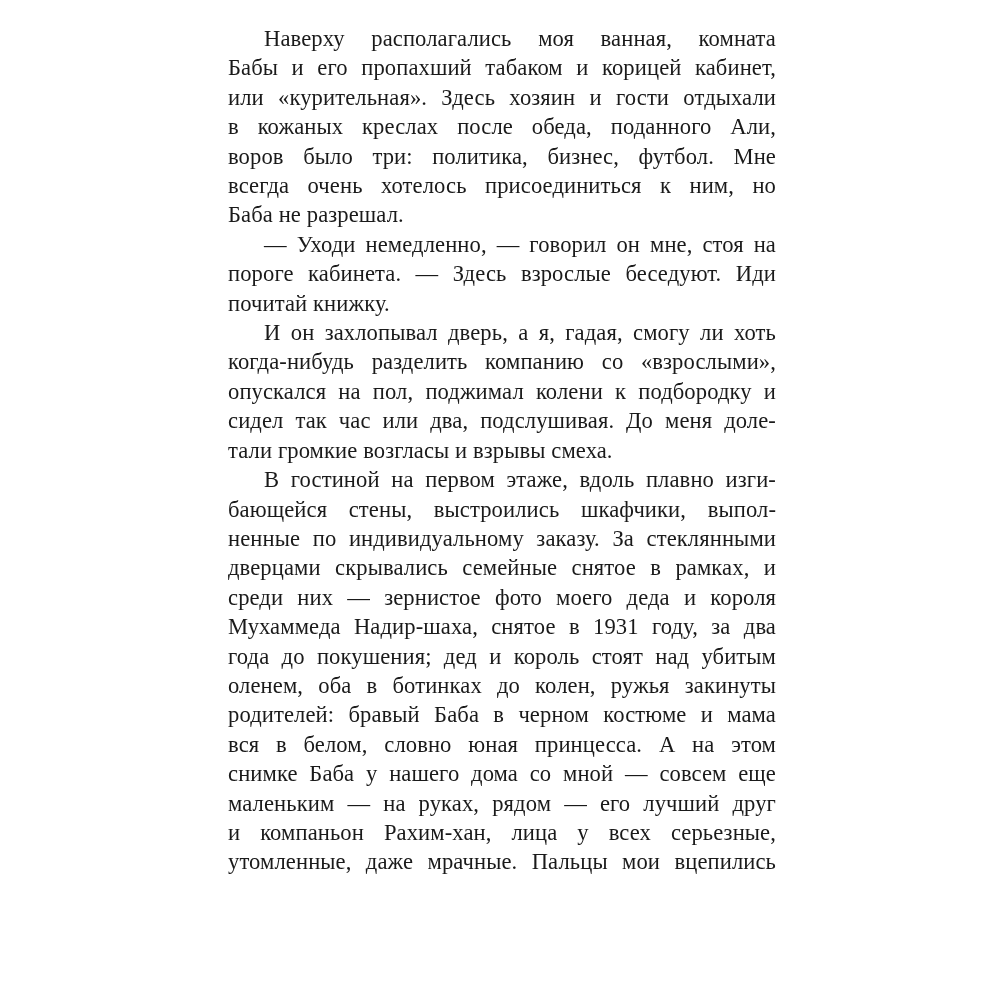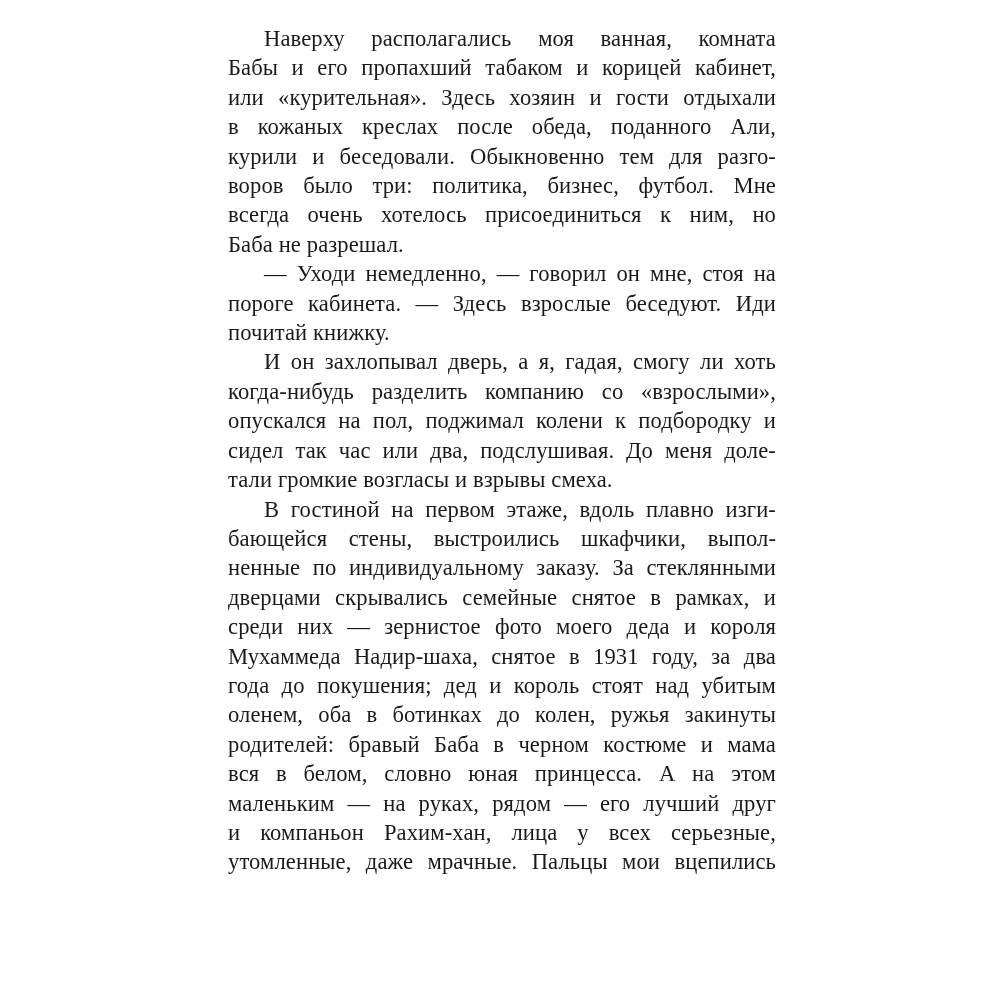--- a/index.html
+++ b/index.html
@@ -64,21 +64,20 @@
 <body>
 
 <div class="page">
 
   <div class="text-block" id="text-block">
       <div class="para">
         <span class="line j"><span class="indent"></span><span>Наверху располагались моя ванная, комната</span></span>
         <span class="line j">Бабы и его пропахший табаком и корицей кабинет,</span>
         <span class="line j">или «курительная». Здесь хозяин и гости отдыхали</span>
         <span class="line j">в кожаных креслах после обеда, поданного Али,</span>
-        <span class="line j">курили и беседовали. Обыкновенно тем для разго-</span>
         <span class="line j">воров было три: политика, бизнес, футбол. Мне</span>
         <span class="line j">всегда очень хотелось присоединиться к ним, но</span>
         <span class="line j flush">Баба не разрешал.</span>
       </div>
       <div class="para">
         <span class="line j"><span class="indent"></span><span>— Уходи немедленно, — говорил он мне, стоя на</span></span>
         <span class="line j">пороге кабинета. — Здесь взрослые беседуют. Иди</span>
         <span class="line j flush">почитай книжку.</span>
       </div>
       <div class="para">
@@ -92,20 +91,21 @@
         <span class="line j"><span class="indent"></span><span>В гостиной на первом этаже, вдоль плавно изги-</span></span>
         <span class="line j">бающейся стены, выстроились шкафчики, выпол-</span>
         <span class="line j">ненные по индивидуальному заказу. За стеклянными</span>
         <span class="line j">дверцами скрывались семейные снятое в рамках, и</span>
         <span class="line j">среди них — зернистое фото моего деда и короля</span>
         <span class="line j">Мухаммеда Надир-шаха, снятое в 1931 году, за два</span>
         <span class="line j">года до покушения; дед и король стоят над убитым</span>
         <span class="line j">оленем, оба в ботинках до колен, ружья закинуты</span>
         <span class="line j">родителей: бравый Баба в черном костюме и мама</span>
         <span class="line j">вся в белом, словно юная принцесса. А на этом</span>
+        <span class="line j">снимке Баба у нашего дома со мной — совсем еще</span>
         <span class="line j">маленьким — на руках, рядом — его лучший друг</span>
         <span class="line j">и компаньон Рахим-хан, лица у всех серьезные,</span>
         <span class="line j">утомленные, даже мрачные. Пальцы мои вцепились</span>
         <span class="line j flush">в рукав Рахим-хану, а не отцу.</span>
       </div>
       <div class="para">
         <span class="line j"><span class="indent"></span><span>Изгиб стены тянулся до самой столовой, посере-</span></span>
         <span class="line j flush">дине которой стоял стол красного дерева. За этот</span>
       </div>
     </div>

